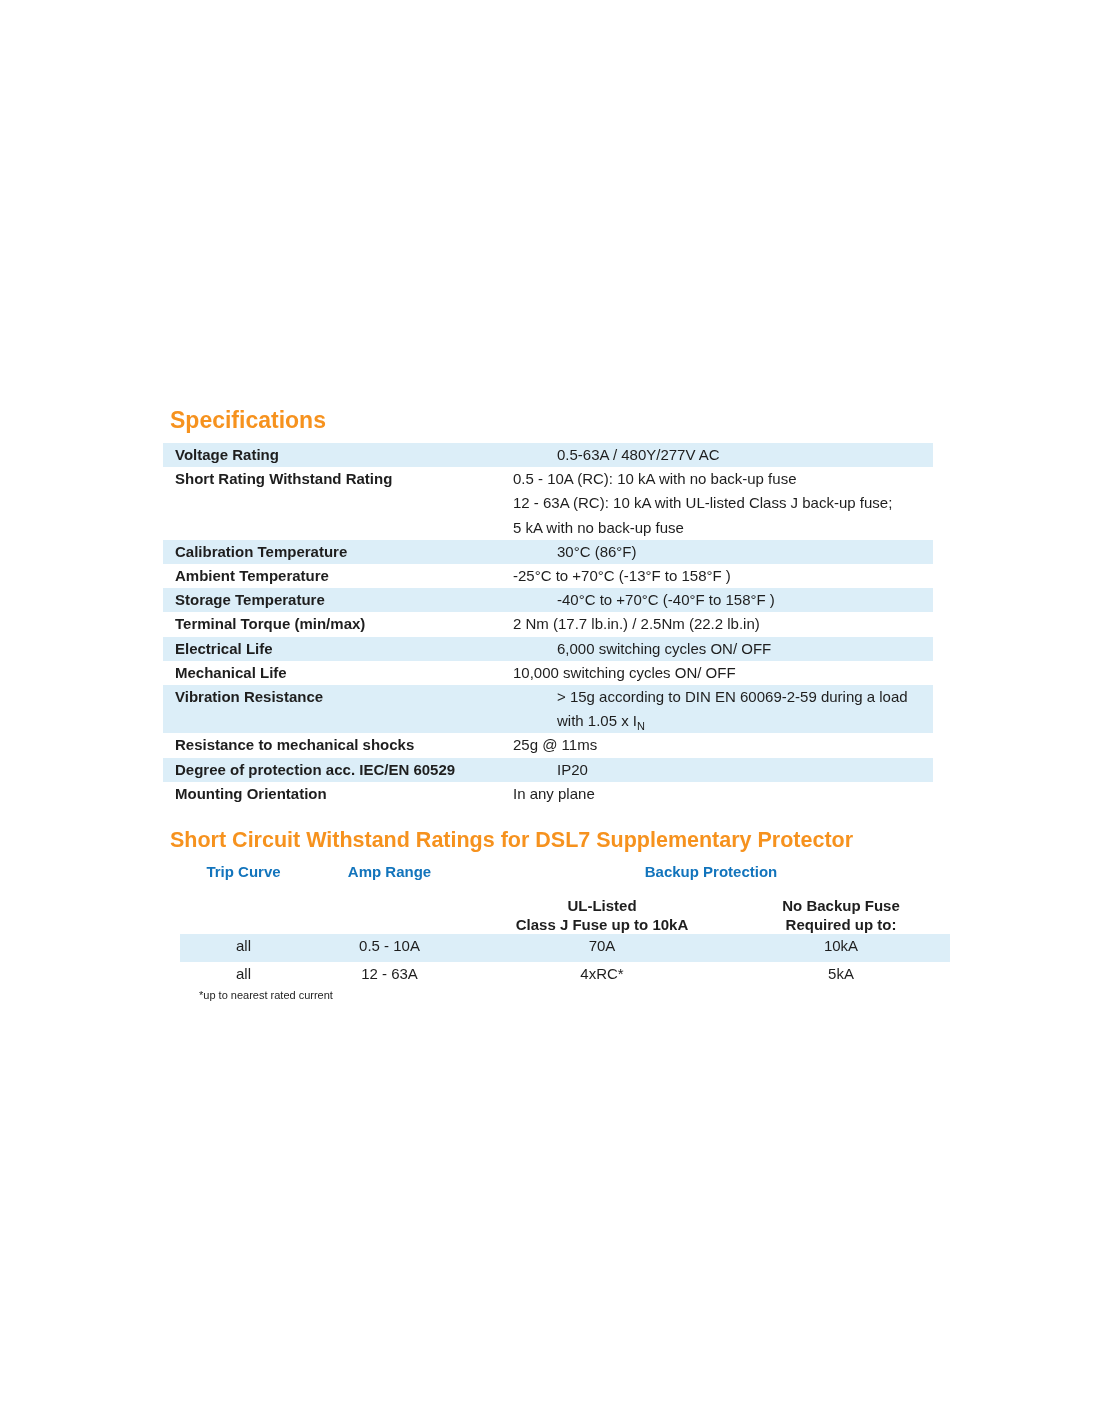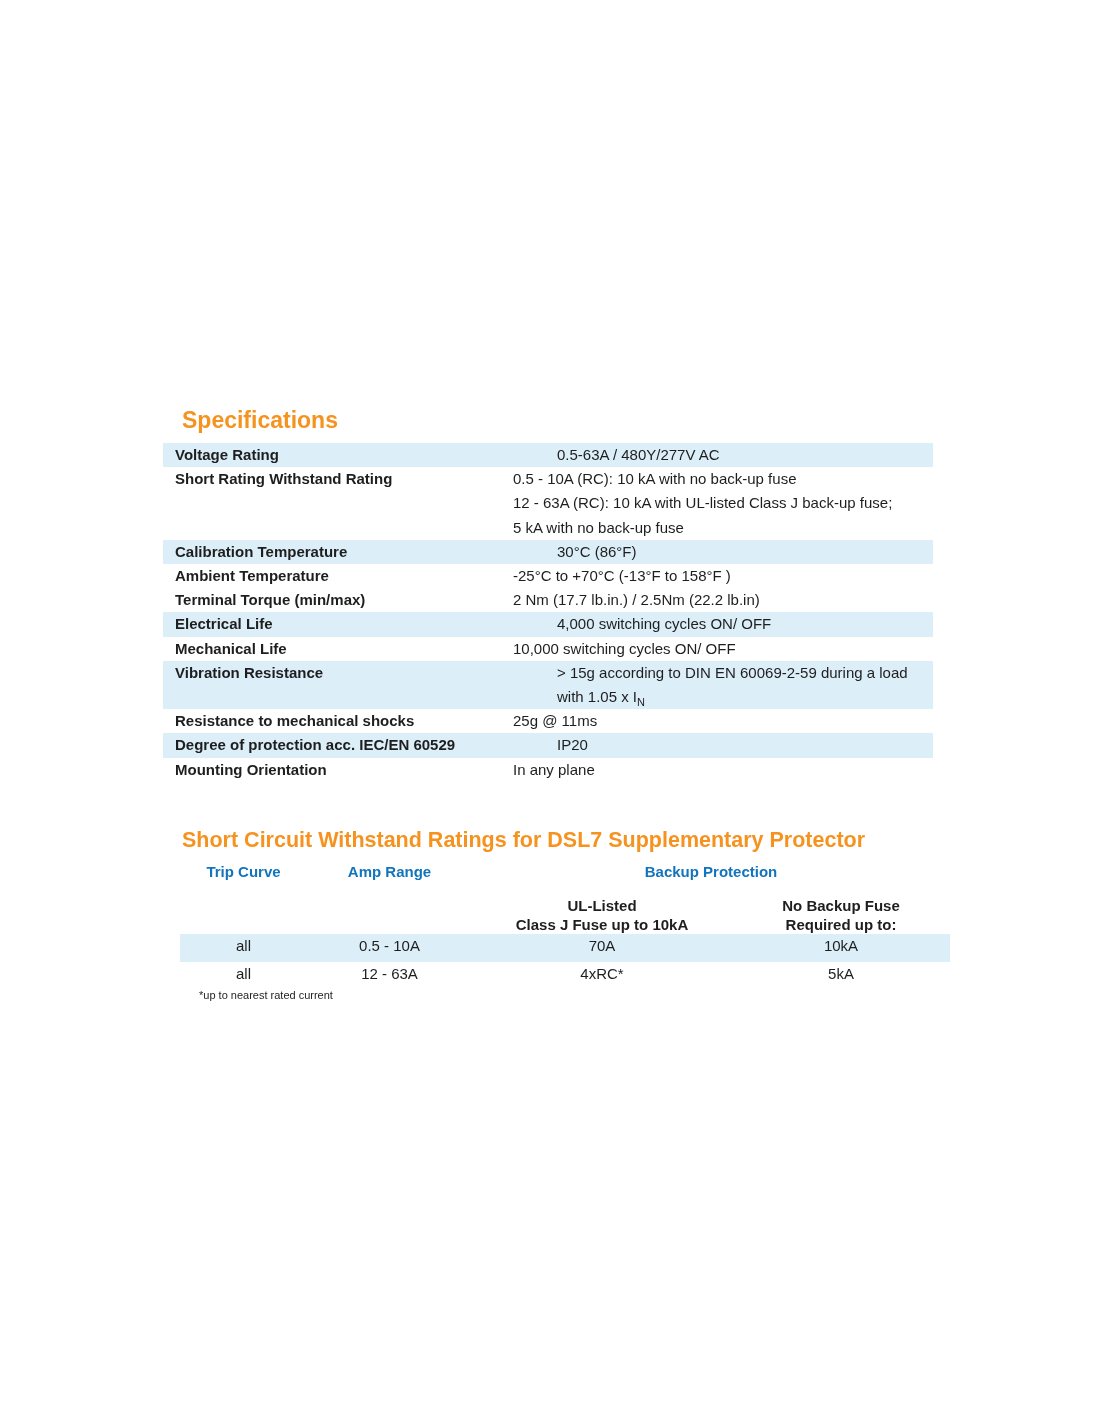--- a/index.html
+++ b/index.html
@@ -7,21 +7,21 @@
     position: relative;
     width: 1100px;
     height: 1422px;
     background: #ffffff;
     font-family: "Liberation Sans", "DejaVu Sans", sans-serif;
     color: var(--body-text, #1e1e1e);
     overflow: hidden;
   }
   .heading {
     position: absolute;
-    left: 182px;
+    left: 170px;
     font-weight: bold;
     color: var(--accent-orange, #F6921E);
     white-space: nowrap;
   }
   #spec-heading   { top: 406px; font-size: 23px; line-height: 28px; }
   #ratings-heading{ top: 827px; font-size: 21.5px; line-height: 26px; }
 
   
   .spec-table {
     position: absolute;
@@ -104,30 +104,36 @@
         <div class="spec-value">
           <div class="spec-line"><span>30°C (86°F)</span></div>
         </div>
       </div>
       <div class="spec-row">
         <div class="spec-label">Ambient Temperature</div>
         <div class="spec-value">
           <div class="spec-line"><span>-25°C to +70°C (-13°F to 158°F )</span></div>
         </div>
       </div>
+      <div class="spec-row shaded">
+        <div class="spec-label">Storage Temperature</div>
+        <div class="spec-value">
+          <div class="spec-line"><span>-40°C to +70°C (-40°F to 158°F )</span></div>
+        </div>
+      </div>
       <div class="spec-row">
         <div class="spec-label">Terminal Torque (min/max)</div>
         <div class="spec-value">
           <div class="spec-line"><span>2 Nm (17.7 lb.in.) / 2.5Nm (22.2 lb.in)</span></div>
         </div>
       </div>
       <div class="spec-row shaded">
         <div class="spec-label">Electrical Life</div>
         <div class="spec-value">
-          <div class="spec-line"><span>4,000 switching cycles ON/ OFF</span></div>
+          <div class="spec-line"><span>6,000 switching cycles ON/ OFF</span></div>
         </div>
       </div>
       <div class="spec-row">
         <div class="spec-label">Mechanical Life</div>
         <div class="spec-value">
           <div class="spec-line"><span>10,000 switching cycles ON/ OFF</span></div>
         </div>
       </div>
       <div class="spec-row shaded">
         <div class="spec-label">Vibration Resistance</div>

